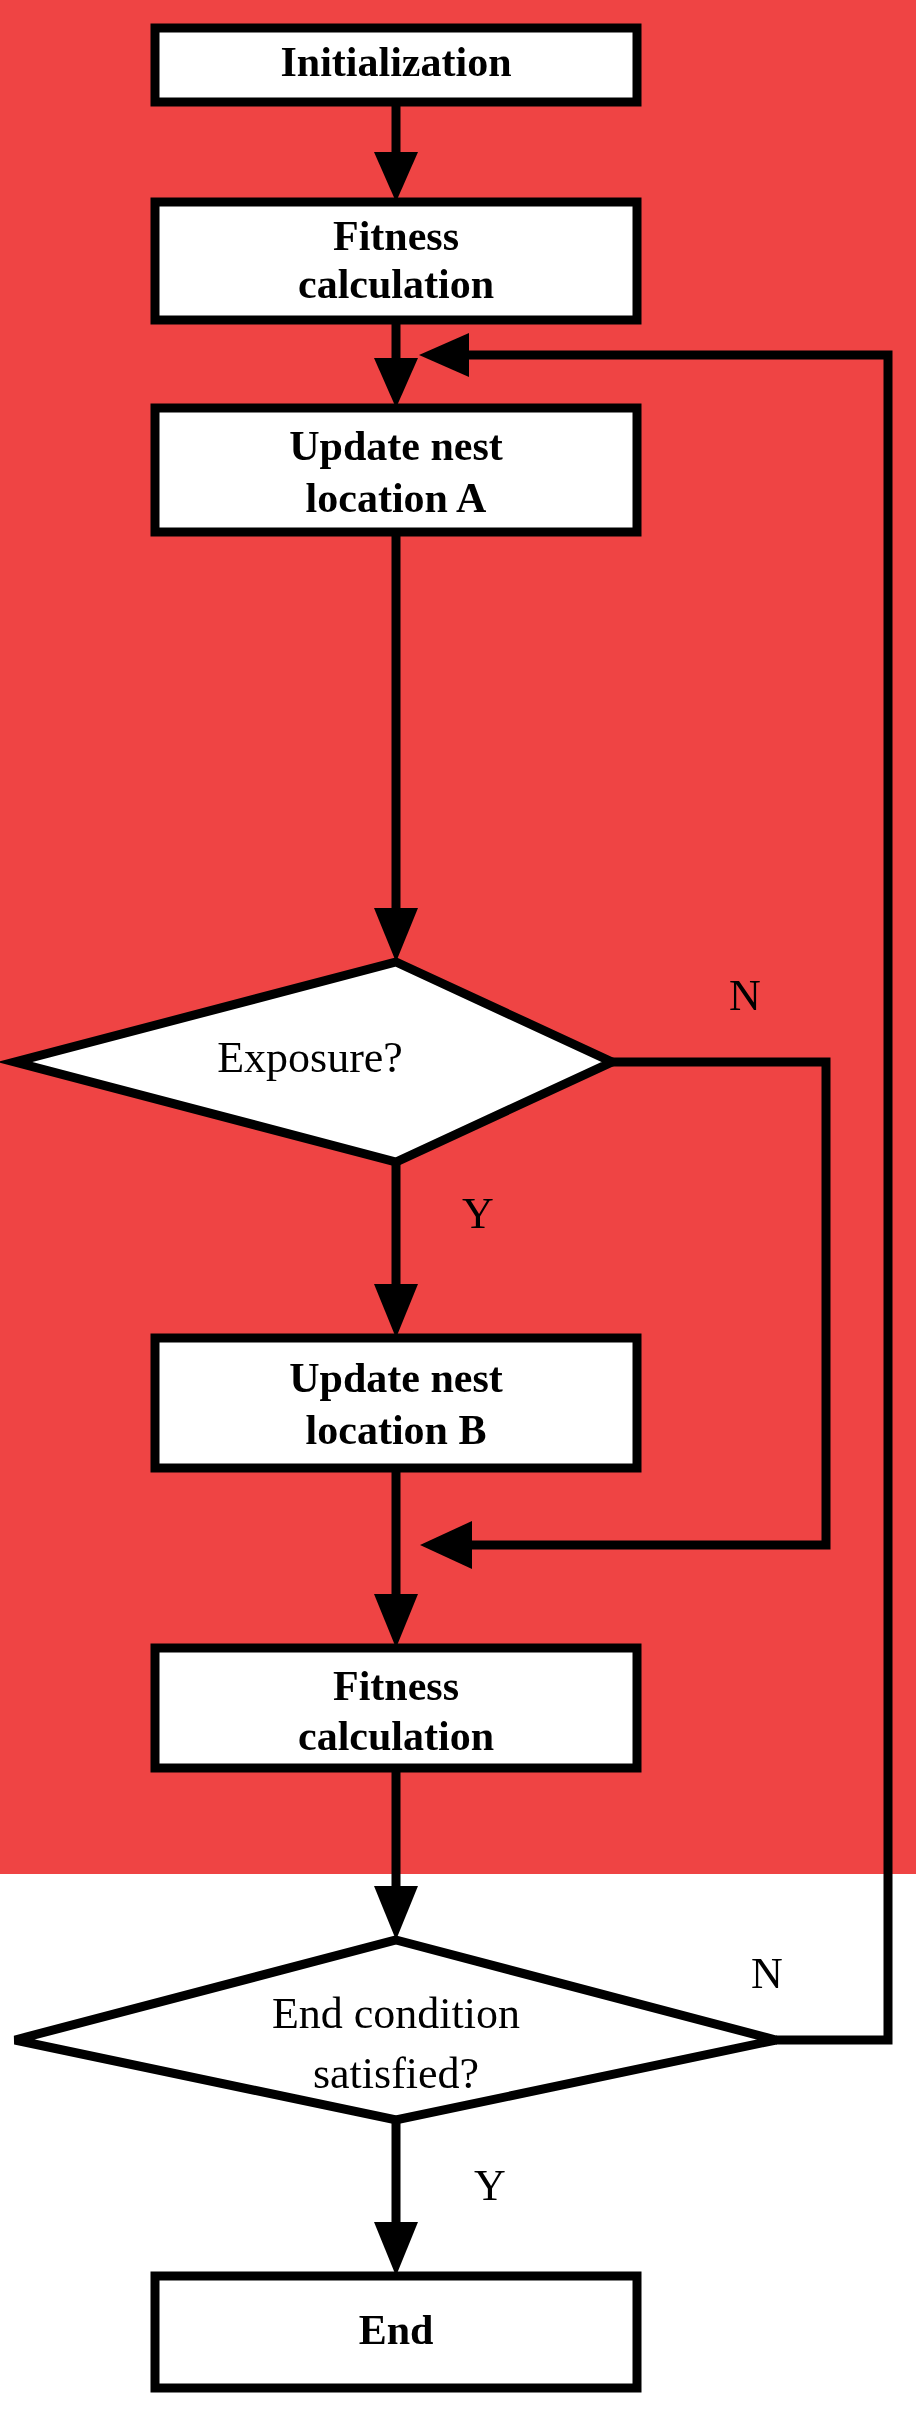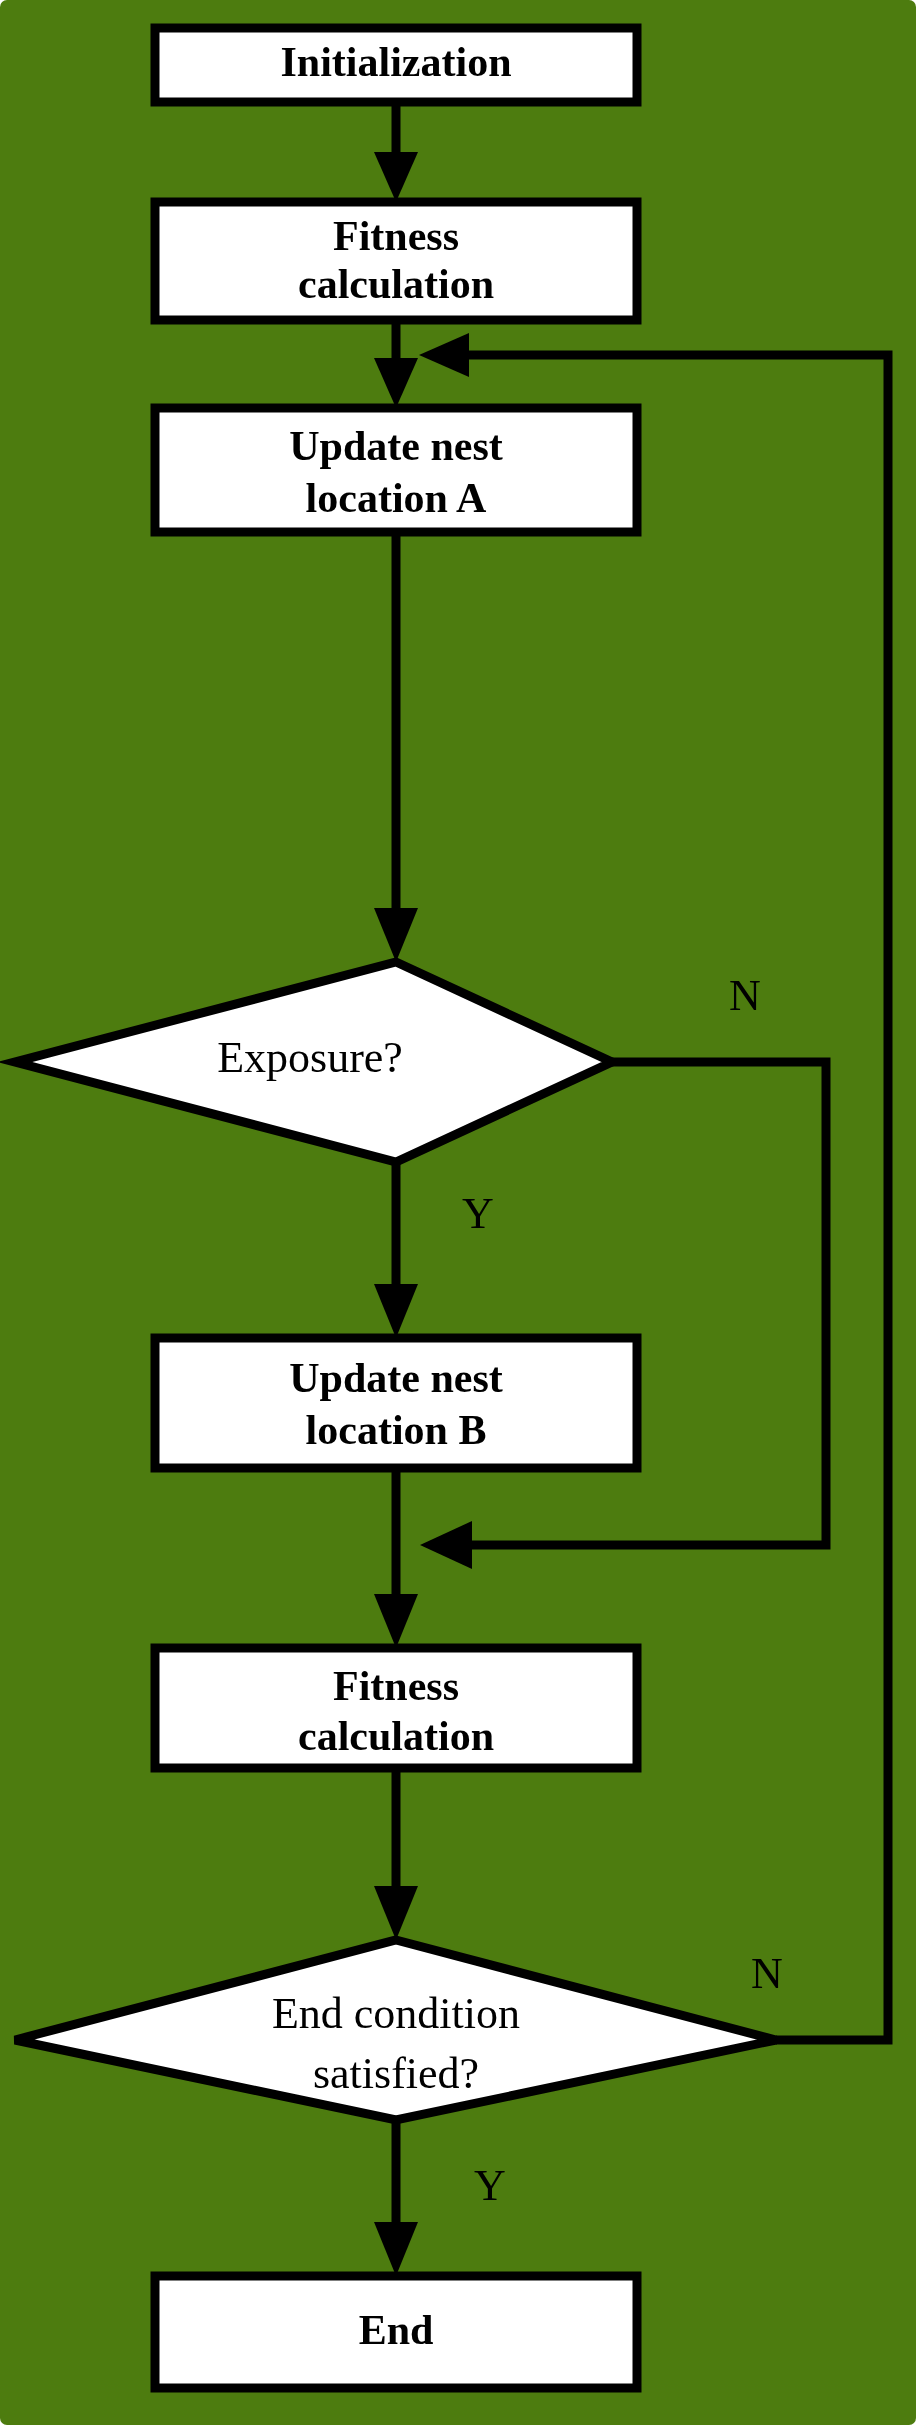--- a/index.html
+++ b/index.html
@@ -10,23 +10,22 @@
   }
   body {
     width: 916px;
     height: 2425px;
     font-family: "Liberation Serif", "DejaVu Serif", serif;
     overflow: hidden;
   }
   #flowchart-root {
     position: relative;
     width: 916px;
-    height: 2425px;
-    background: #4d7c0f;
-    border-radius: 7px;
+    height: 1874px;
+    background: #ef4444;
   }
   svg#flow-svg {
     position: absolute;
     top: 0;
     left: 0;
     width: 916px;
     height: 2425px;
     display: block;
   }
   .node-shape {

